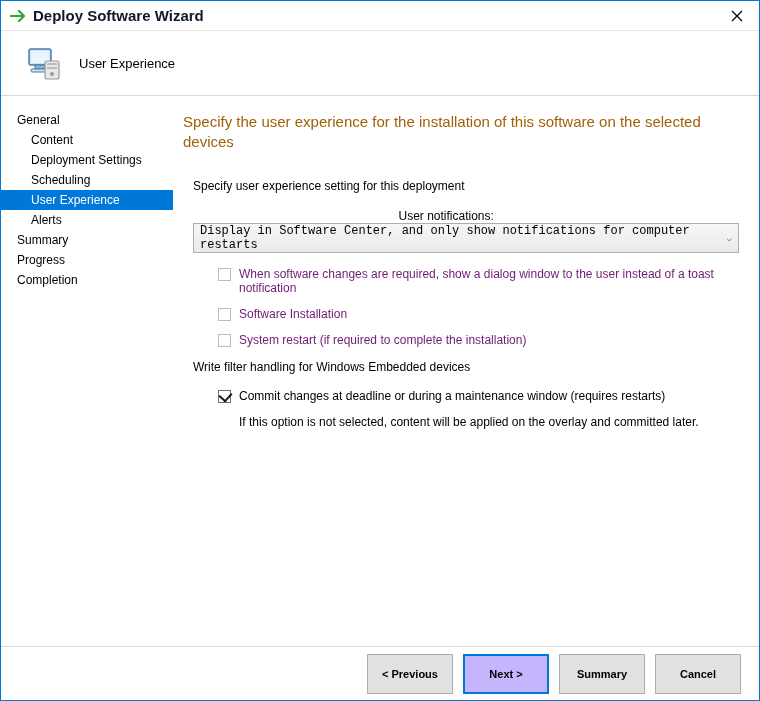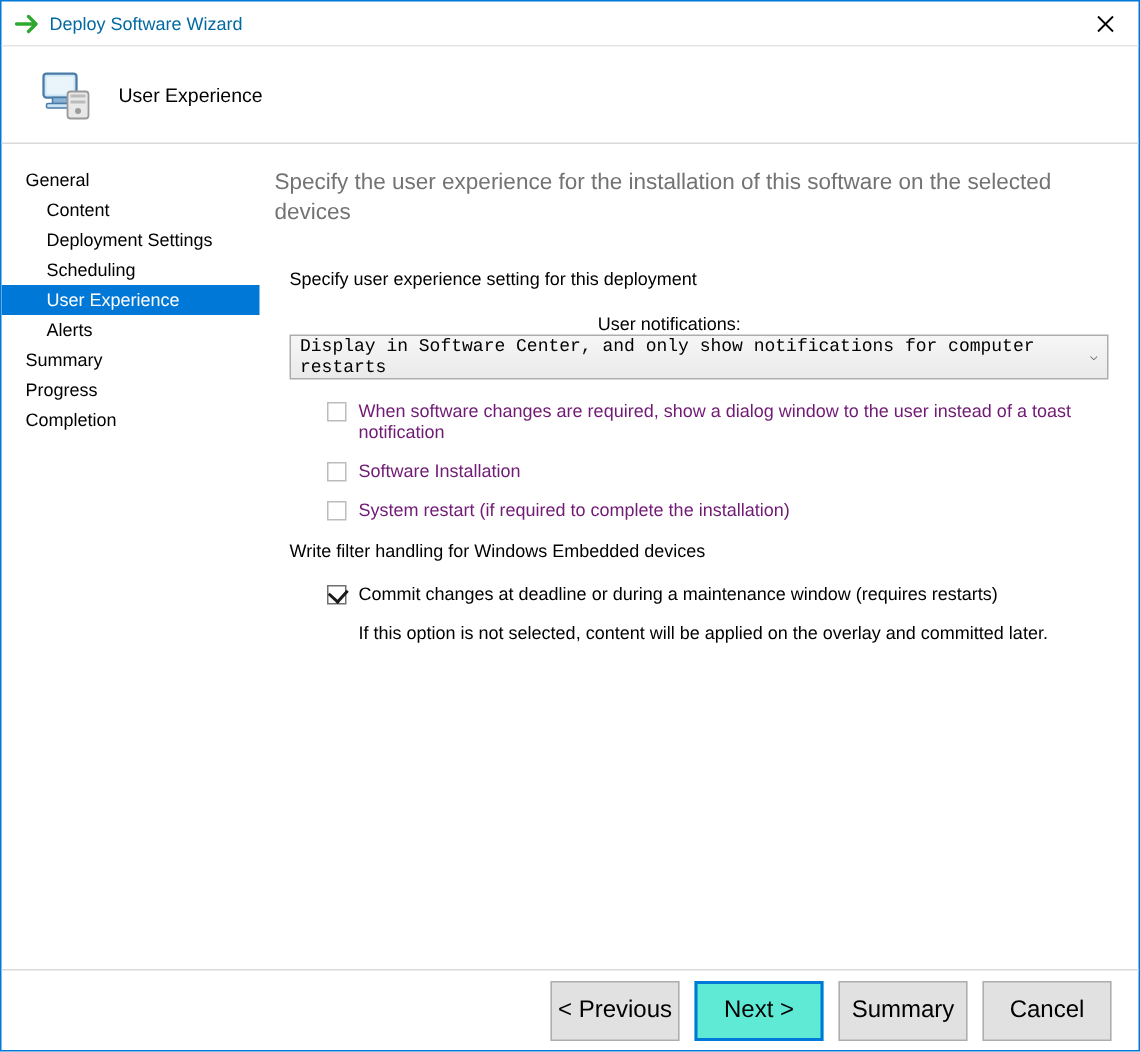--- a/index.html
+++ b/index.html
@@ -26,22 +26,23 @@
     padding: 0 8px;
     border-bottom: 1px solid #e5e5e5;
     position: relative;
   }
   .titlebar .arrow-icon {
     width: 20px; height: 20px;
     display: flex; align-items: center; justify-content: center;
     margin-right: 4px;
   }
   .titlebar .title {
-    font-size: 12px;
-    color: #0369a1;
+    font-size: 15px;
+    color: #0f172a;
+    font-weight: bold;
   }
   .titlebar .close {
     position: absolute;
     right: 0; top: 0;
     width: 44px; height: 30px;
     display: flex; align-items: center; justify-content: center;
     font-size: 14px;
     cursor: default;
   }
   .header {
@@ -80,21 +81,21 @@
     background: #0078d7;
     color: #fff;
   }
   .content {
     flex: 1;
     padding: 16px 20px 0 10px;
   }
   .content h1 {
     font-size: 15px;
     font-weight: 400;
-    color: #737373;
+    color: #a16207;
     margin: 0 0 26px 0;
     line-height: 1.35;
   }
   .section-label {
     font-size: 12px;
     margin-bottom: 16px;
     padding-left: 10px;
   }
   .form-row {
     display: flex;
@@ -176,29 +177,30 @@
     align-items: center;
     justify-content: flex-end;
     gap: 10px;
     padding-right: 18px;
   }
   .btn {
     width: 86px;
     height: 40px;
     border: 1px solid #adadad;
     background: #e1e1e1;
-    font-size: 16px;
+    font-size: 11px;
     display: flex;
     align-items: center;
     justify-content: center;
     cursor: default;
+    font-weight: bold;
   }
   .btn.primary {
     border: 2px solid #0078d7;
-    background: #5eead4;
+    background: #c4b5fd;
   }
 </style>
 </head>
 <body>
 
 <div class="window">
 
   <div class="titlebar">
     <span class="arrow-icon">
       <svg width="18" height="14" viewBox="0 0 18 14">

